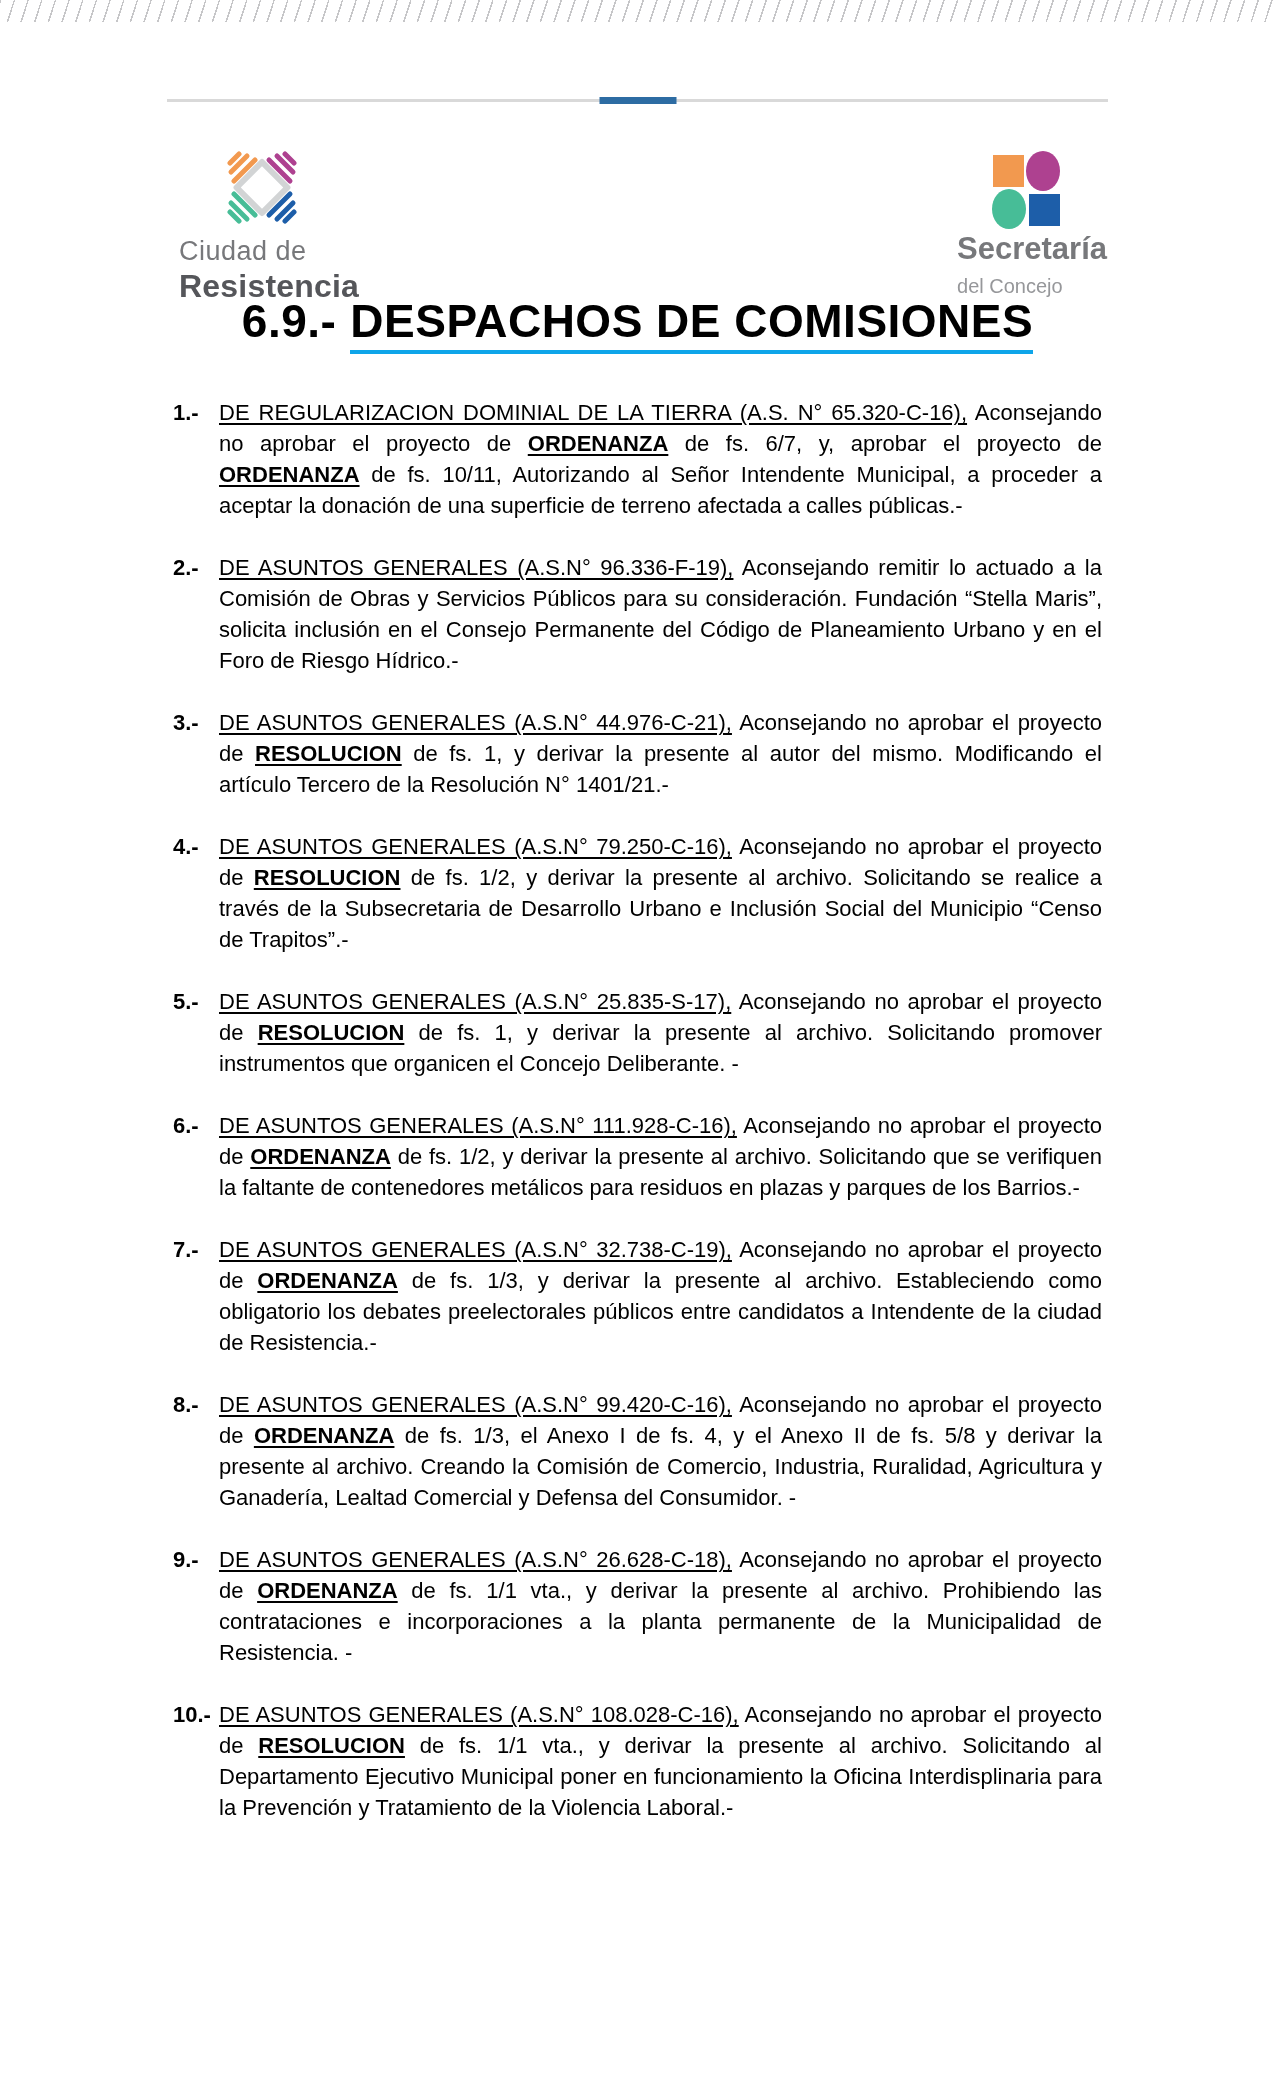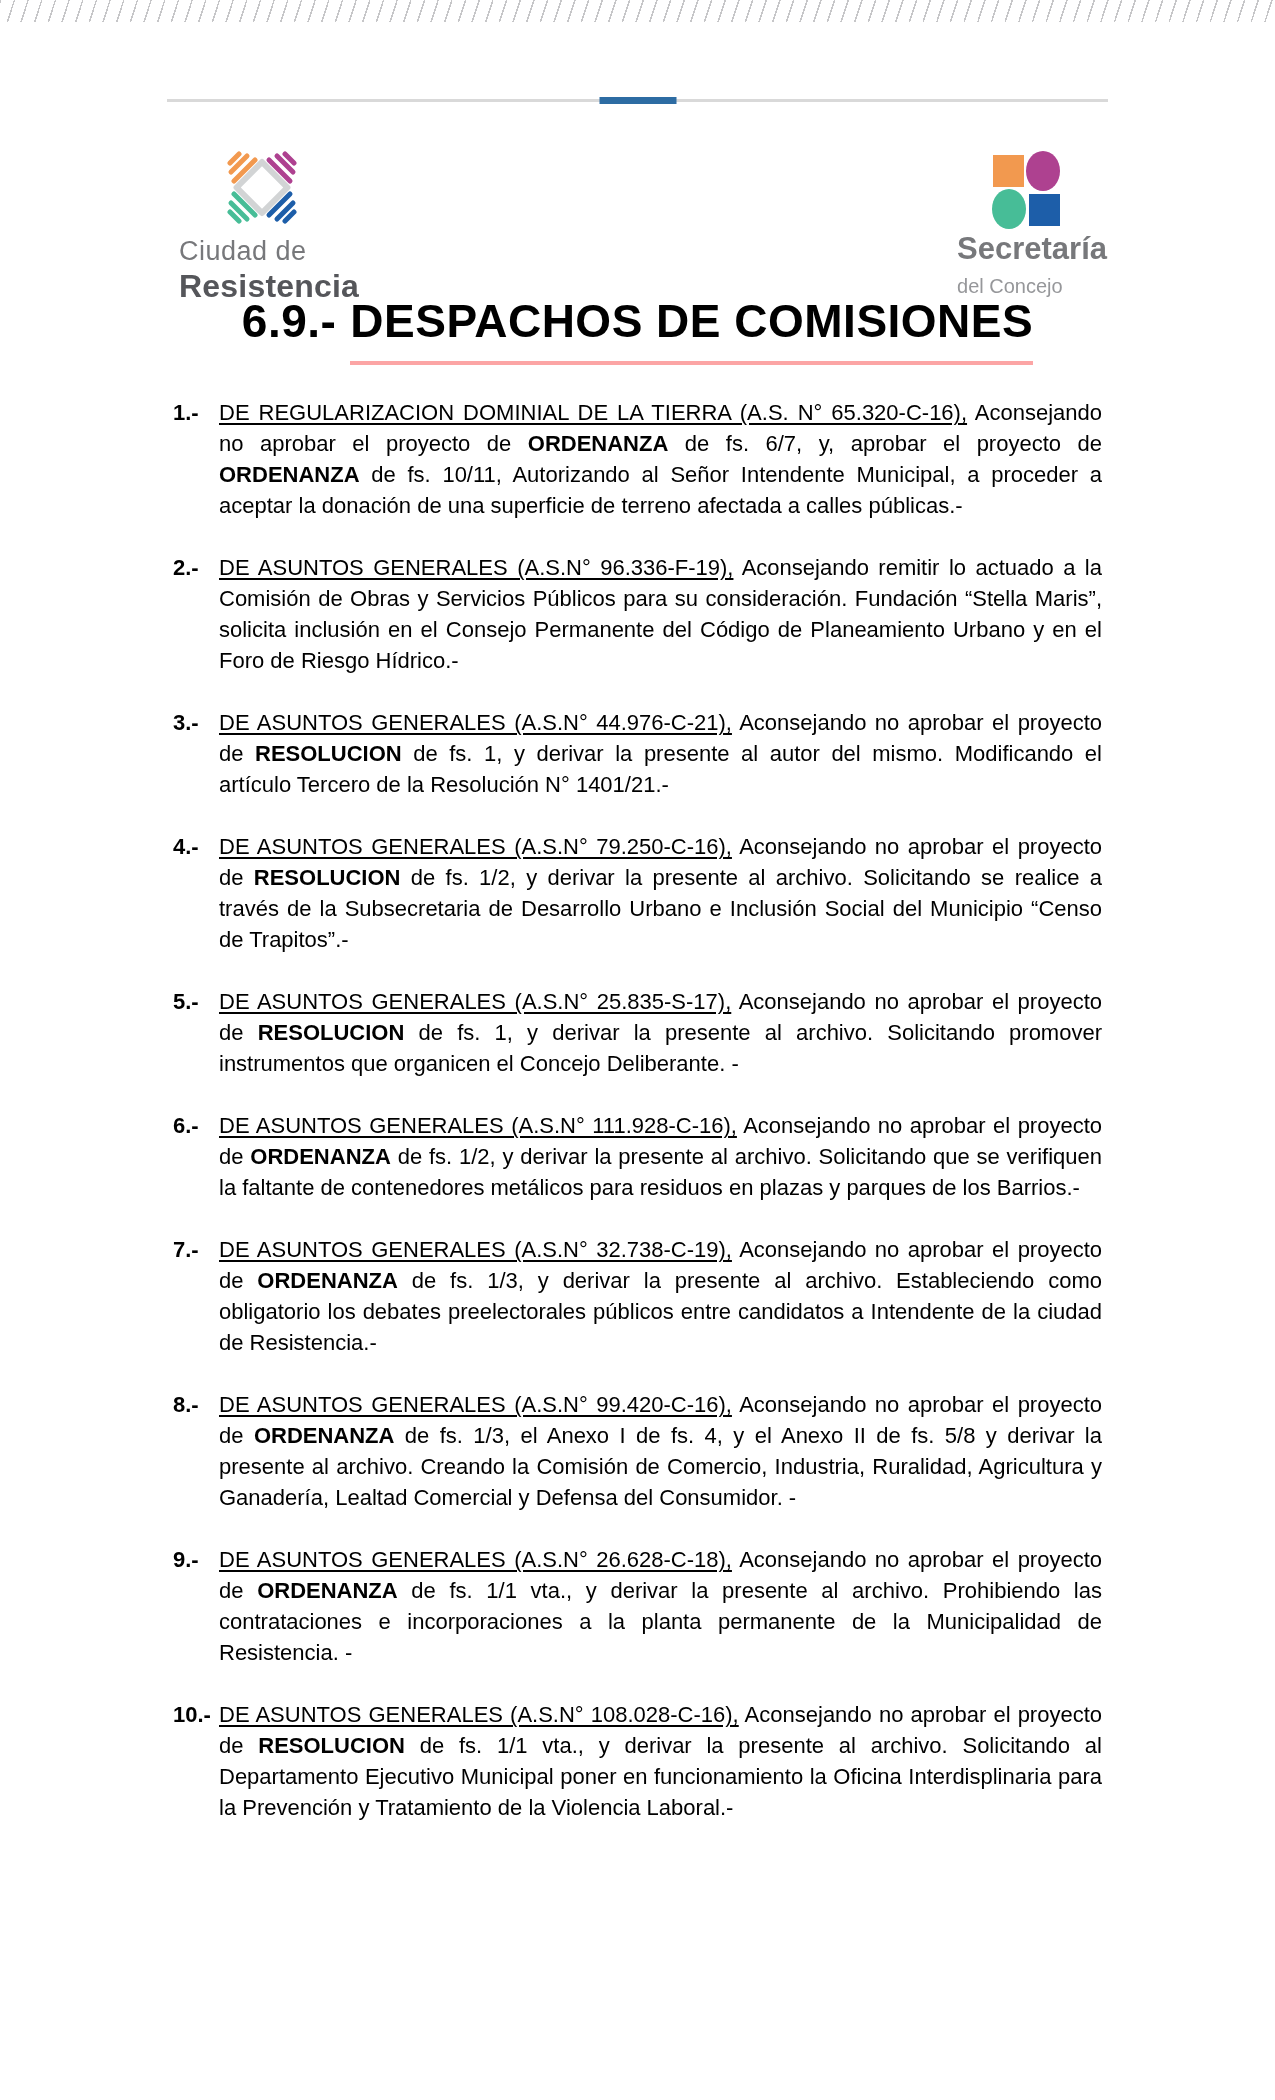--- a/index.html
+++ b/index.html
@@ -30,32 +30,32 @@
   .brand-right .brand-text{margin-left:12px;display:flex;flex-direction:column;justify-content:center;}
   .brand-right .l1{font-size:31px;line-height:38px;font-weight:bold;color:var(--c-brand_text_mid,#77787b);}
   .brand-right .l2{font-size:20px;line-height:36px;font-weight:400;color:var(--c-brand_text_light,#96979a);}
 
   .title{
     position:absolute;top:294px;left:0;right:0;margin:0;
     text-align:center;font-size:46px;font-weight:bold;line-height:54px;
     letter-spacing:0.5px;white-space:nowrap;
   }
   .title .prefix{margin-right:14px;}
-  .title .u{border-bottom:4px solid #fca5a5;padding-bottom:14px;}
+  .title .u{border-bottom:4px solid #0ea5e9;padding-bottom:3px;}
 
   .list{position:absolute;top:397px;left:173px;width:929px;}
   .item{
     margin:0 0 31px 0;
     font-size:22px;line-height:31px;
     text-align:justify;
     padding-left:46px;text-indent:-46px;
   }
   .item .num{display:inline-block;width:46px;text-indent:0;font-weight:bold;vertical-align:baseline;}
   .seg-title{font-weight:normal;text-decoration:underline;text-decoration-thickness:2px;text-underline-offset:3px;}
-  .seg-keyword{font-weight:bold;text-decoration-thickness:2px;text-underline-offset:3px;}
+  .seg-keyword{font-weight:bold;text-decoration:underline;text-decoration-thickness:2px;text-underline-offset:3px;}
   .seg-text{font-weight:normal;}
 </style>
 </head>
 <body>
 
 <div class="page">
 
   <div class="hatch"></div>
   <div class="rule"></div>
   <div class="rule-accent"></div>

